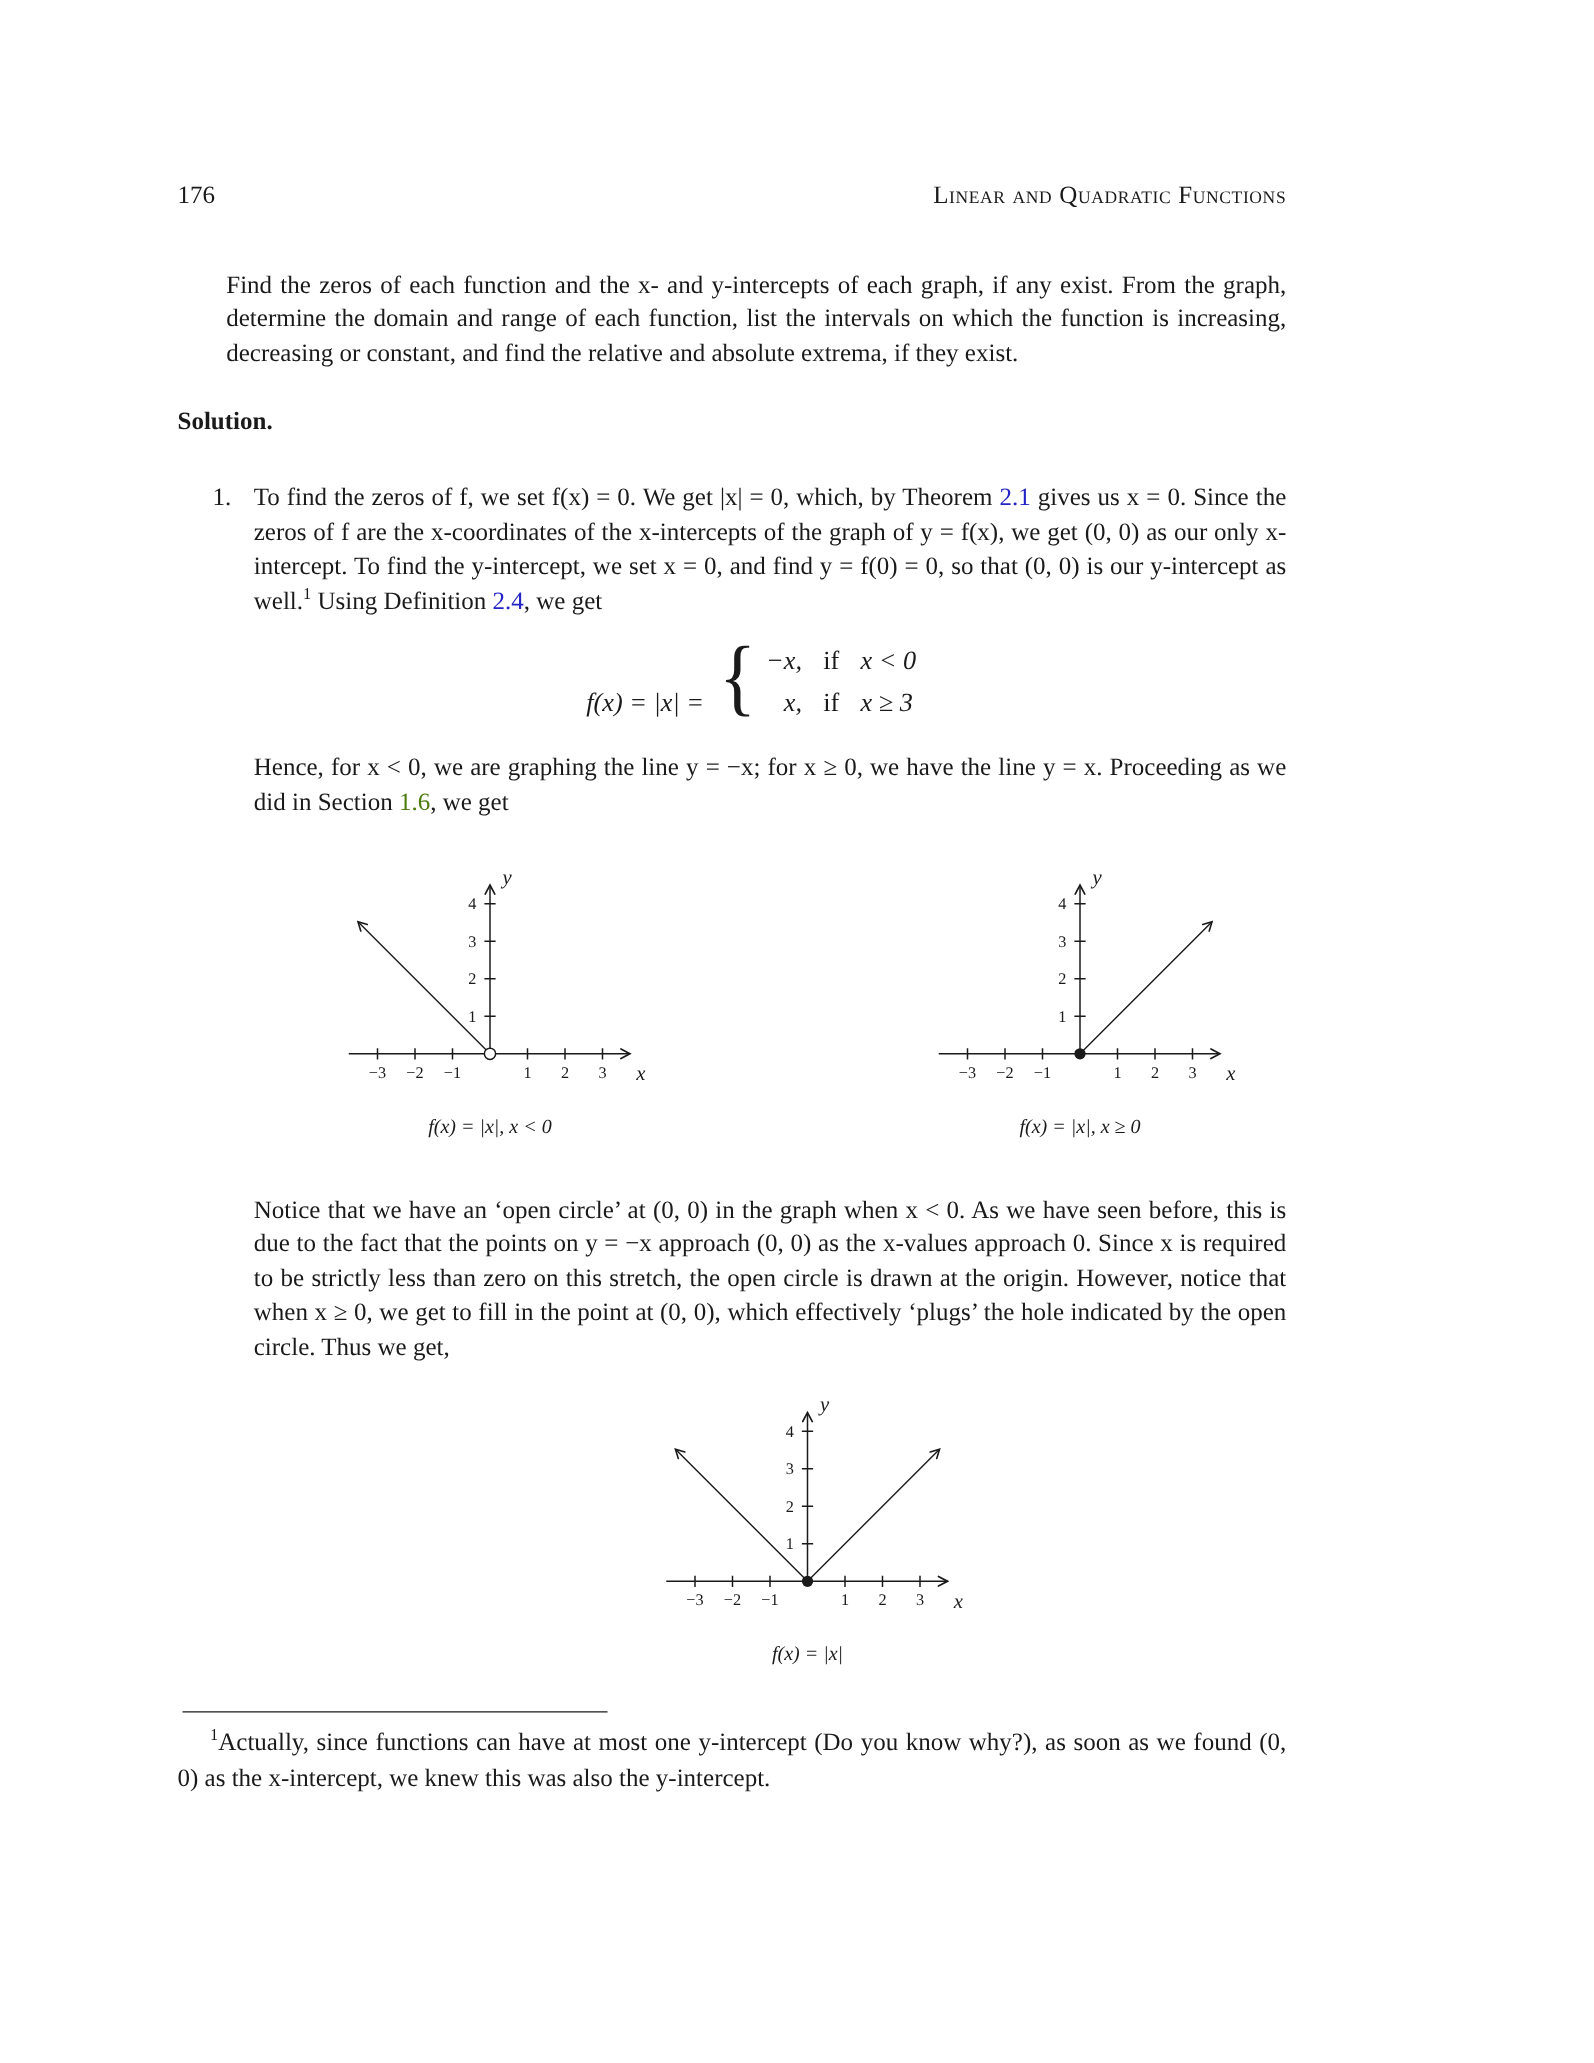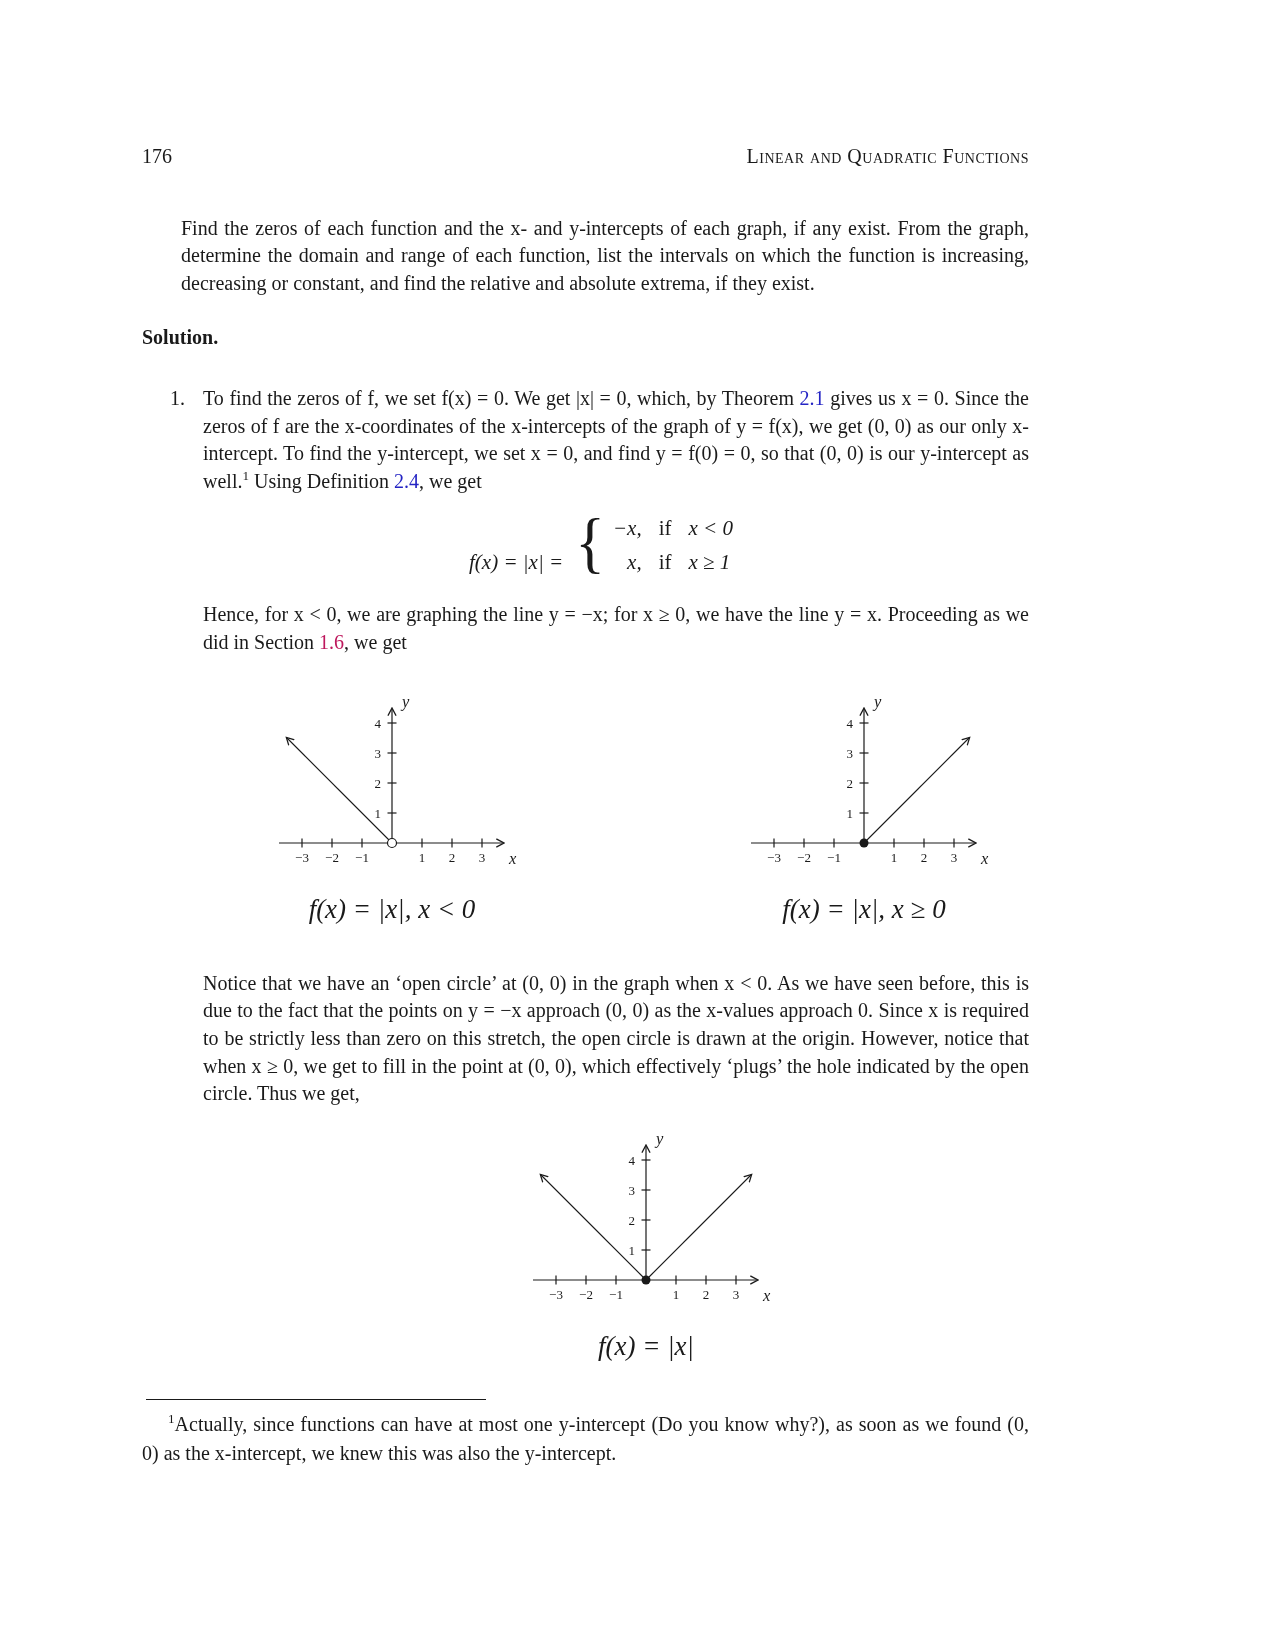--- a/index.html
+++ b/index.html
@@ -28,21 +28,21 @@
   .eq-lhs { margin-right: 10px; }
   .brace { font-style: normal; font-size: 62px; line-height: 1; display: inline-block;
            transform: scaleY(1.1); margin: 0 8px 4px 2px; font-weight: 400; }
   .cases { display: grid; grid-template-columns: auto auto auto; column-gap: 17px; row-gap: 5px; align-items: baseline; }
   .cases .expr { text-align: right; }
   .cases .ifw { font-style: normal; }
 
   .hence { margin-top: 24px; }
   .figures-row { display: flex; justify-content: center; gap: 222px; margin-top: 34px; transform: translateX(12px); }
   figure { margin: 0; display: flex; flex-direction: column; align-items: center; }
-  figcaption { font-style: italic; font-size: 27px; margin-top: 12px; white-space: nowrap; }
+  figcaption { font-style: italic; font-size: 16px; margin-top: 12px; white-space: nowrap; }
   .notice { margin-top: 42px; }
   .bottom-fig-wrap { display: flex; justify-content: center; margin-top: 20px; transform: translateX(30px); }
 
   .fn-area { margin-top: 34px; }
   .fn-rule { width: 340px; margin-left: 4px; border: 0; border-top: 1.5px solid #1a1a1a; }
   .footnote { font-size: 20px; line-height: 1.45; margin-top: 7px; text-indent: 26px; text-align: justify; }
 
   
   svg text { font-family: "Liberation Serif", "DejaVu Serif", serif; fill: #1a1a1a; }
   .tl { font-size: 13px; }
@@ -72,25 +72,25 @@
 
       <div class="equation">
         <span class="eq-lhs">f(x) = |x| =</span>
         <span class="brace">{</span>
         <div class="cases">
           <span class="expr">−x,</span>
           <span class="ifw">if</span>
           <span>x &lt; 0</span>
           <span class="expr">x,</span>
           <span class="ifw">if</span>
-          <span>x ≥ 1</span>
+          <span>x ≥ 3</span>
         </div>
       </div>
 
-      <p class="just hence"><span>Hence, for x &lt; 0, we are graphing the line y = −x; for x ≥ 0, we have the line y = x. Proceeding as we did in Section </span><a class="ref" style="color:#be185d">1.6</a><span>, we get</span></p>
+      <p class="just hence"><span>Hence, for x &lt; 0, we are graphing the line y = −x; for x ≥ 0, we have the line y = x. Proceeding as we did in Section </span><a class="ref" style="color:#4d7c0f">1.6</a><span>, we get</span></p>
 
       <div class="figures-row">
 
         <figure>
           <svg width="250" height="188" viewBox="0 0 250 188">
             <defs>
               <marker id="arrowV" viewBox="0 0 10 10" refX="7.5" refY="5" markerWidth="8" markerHeight="8" orient="auto-start-reverse">
                 <path d="M1,1 L8.5,5 L1,9" fill="none" stroke="#1a1a1a" stroke-width="1.4" stroke-linecap="round"></path>
               </marker>
             </defs>

